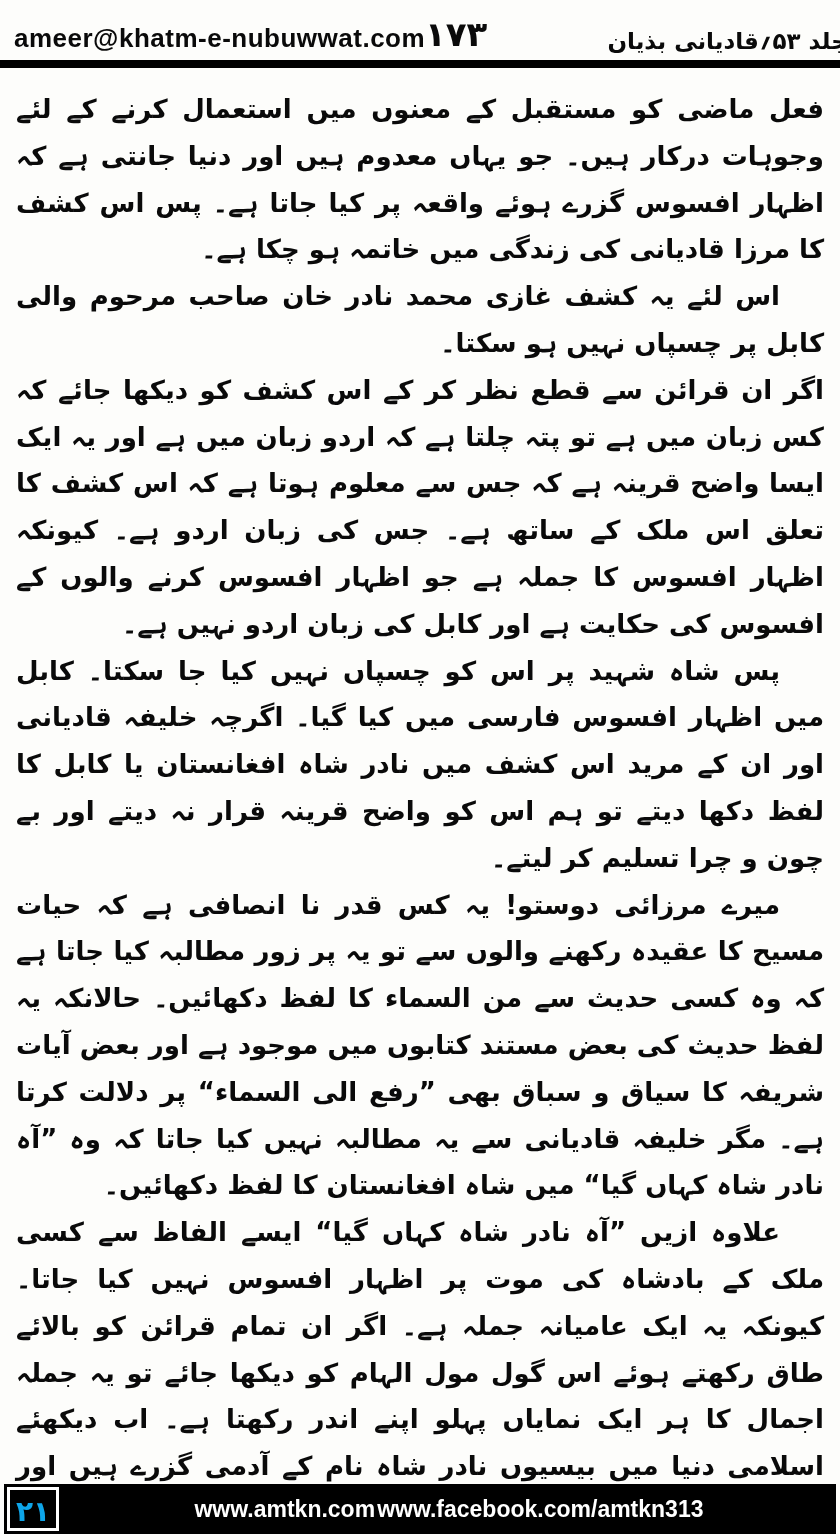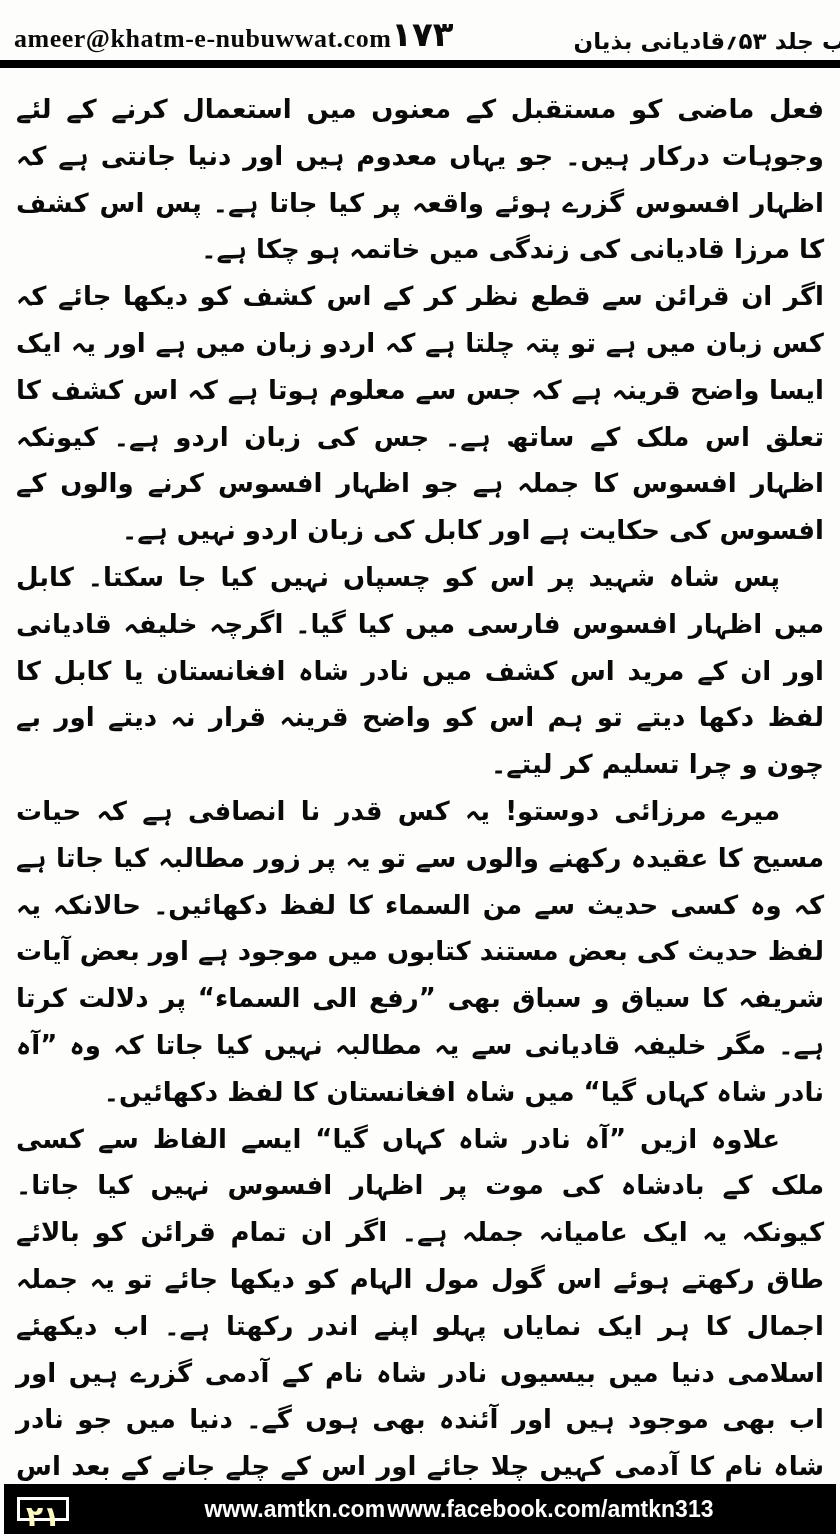--- a/index.html
+++ b/index.html
@@ -19,21 +19,21 @@
     overflow: hidden;
   }
   
   .header {
     display: flex;
     align-items: flex-end;
     justify-content: space-between;
     padding: 14px 14px 4px 14px;
   }
   .header-email {
-    font-family: Liberation Serif, serif;
+    font-family: Liberation Sans, sans-serif;
     font-weight: bold;
     font-size: 26px;
     letter-spacing: 0.5px;
     white-space: nowrap;
   }
   .header-pagenum {
     font-size: 34px;
     font-weight: bold;
     direction: rtl;
     margin-left: 0;
@@ -73,25 +73,25 @@
     left: 4px;
     right: 4px;
     bottom: 6px;
     height: 50px;
     background: #000;
     display: flex;
     align-items: stretch;
   }
   .footer-pagebox {
     width: 52px;
-    margin: 13px;
+    margin: 3px;
     border: 3px solid #fff;
-    color: #fef9c3;
+    color: #0ea5e9;
     display: flex;
-    align-items: flex-start;
+    align-items: flex-end;
     justify-content: center;
     font-size: 28px;
     font-weight: bold;
     direction: rtl;
     flex: 0 0 auto;
     box-sizing: border-box;
   }
   .footer-links {
     flex: 1 1 auto;
     display: flex;
@@ -113,20 +113,21 @@
   <div class="header">
     <span class="header-email">ameer@khatm-e-nubuwwat.com</span>
     <span class="header-pagenum">۱۷۳</span>
     <span class="header-title">احتساب جلد ۵۳؍قادیانی بذیان</span>
   </div>
 
   <div class="header-rule"></div>
 
   <div class="body-text">
     <p>فعل ماضی کو مستقبل کے معنوں میں استعمال کرنے کے لئے وجوہات درکار ہیں۔ جو یہاں معدوم ہیں اور دنیا جانتی ہے کہ اظہار افسوس گزرے ہوئے واقعہ پر کیا جاتا ہے۔ پس اس کشف کا مرزا قادیانی کی زندگی میں خاتمہ ہو چکا ہے۔</p>
+    <p class="indent">اس لئے یہ کشف غازی محمد نادر خان صاحب مرحوم والی کابل پر چسپاں نہیں ہو سکتا۔</p>
     <p>اگر ان قرائن سے قطع نظر کر کے اس کشف کو دیکھا جائے کہ کس زبان میں ہے تو پتہ چلتا ہے کہ اردو زبان میں ہے اور یہ ایک ایسا واضح قرینہ ہے کہ جس سے معلوم ہوتا ہے کہ اس کشف کا تعلق اس ملک کے ساتھ ہے۔ جس کی زبان اردو ہے۔ کیونکہ اظہار افسوس کا جملہ ہے جو اظہار افسوس کرنے والوں کے افسوس کی حکایت ہے اور کابل کی زبان اردو نہیں ہے۔</p>
     <p class="indent">پس شاہ شہید پر اس کو چسپاں نہیں کیا جا سکتا۔ کابل میں اظہار افسوس فارسی میں کیا گیا۔ اگرچہ خلیفہ قادیانی اور ان کے مرید اس کشف میں نادر شاہ افغانستان یا کابل کا لفظ دکھا دیتے تو ہم اس کو واضح قرینہ قرار نہ دیتے اور بے چون و چرا تسلیم کر لیتے۔</p>
     <p class="indent">میرے مرزائی دوستو! یہ کس قدر نا انصافی ہے کہ حیات مسیح کا عقیدہ رکھنے والوں سے تو یہ پر زور مطالبہ کیا جاتا ہے کہ وہ کسی حدیث سے من السماء کا لفظ دکھائیں۔ حالانکہ یہ لفظ حدیث کی بعض مستند کتابوں میں موجود ہے اور بعض آیات شریفہ کا سیاق و سباق بھی ”رفع الی السماء“ پر دلالت کرتا ہے۔ مگر خلیفہ قادیانی سے یہ مطالبہ نہیں کیا جاتا کہ وہ ”آہ نادر شاہ کہاں گیا“ میں شاہ افغانستان کا لفظ دکھائیں۔</p>
     <p class="indent">علاوہ ازیں ”آہ نادر شاہ کہاں گیا“ ایسے الفاظ سے کسی ملک کے بادشاہ کی موت پر اظہار افسوس نہیں کیا جاتا۔ کیونکہ یہ ایک عامیانہ جملہ ہے۔ اگر ان تمام قرائن کو بالائے طاق رکھتے ہوئے اس گول مول الہام کو دیکھا جائے تو یہ جملہ اجمال کا ہر ایک نمایاں پہلو اپنے اندر رکھتا ہے۔ اب دیکھئے اسلامی دنیا میں بیسیوں نادر شاہ نام کے آدمی گزرے ہیں اور اب بھی موجود ہیں اور آئندہ بھی ہوں گے۔ دنیا میں جو نادر شاہ نام کا آدمی کہیں چلا جائے اور اس کے چلے جانے کے بعد اس کی ضرورت پڑے یا وہ مر جائے تو کہہ سکتے ہیں کہ ”آہ! نادر شاہ کہاں گیا۔“</p>
 
   </div>
 
   <div class="footer">
     <div class="footer-pagebox">
       <span>۲۱</span>

